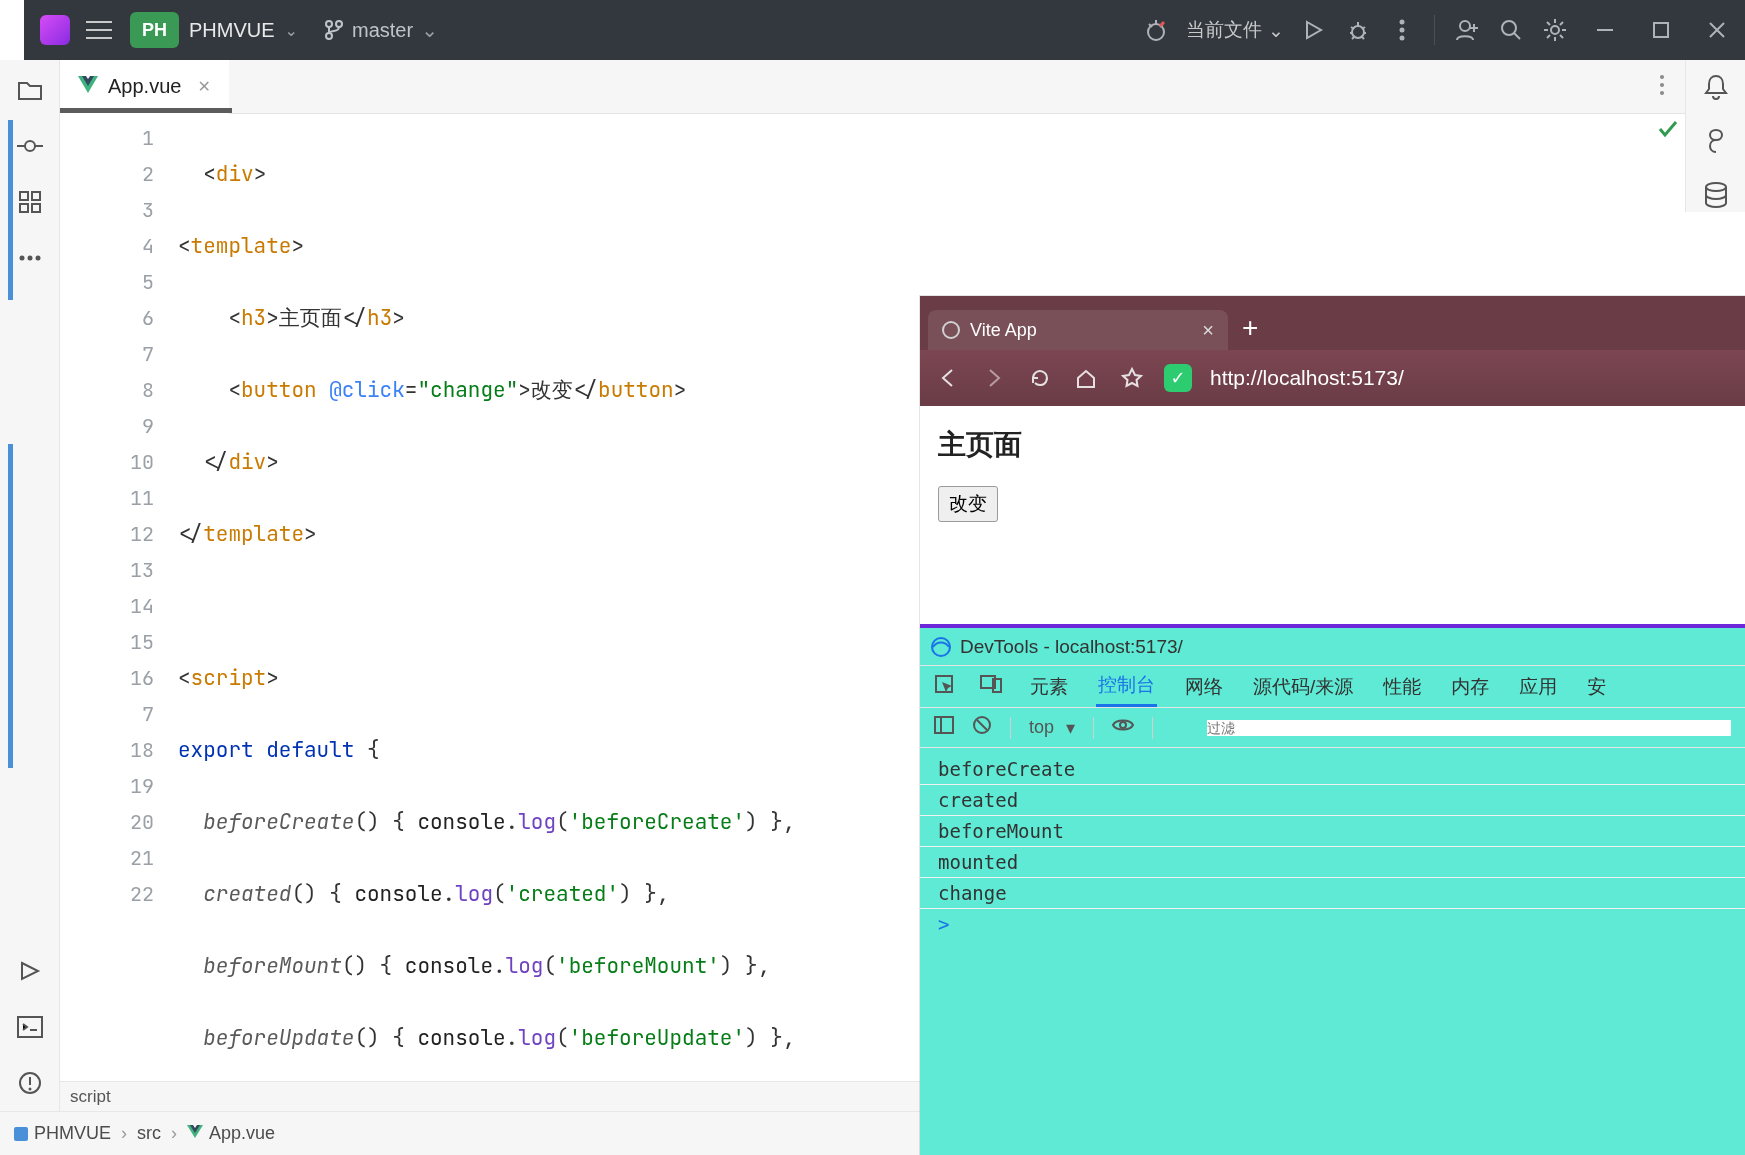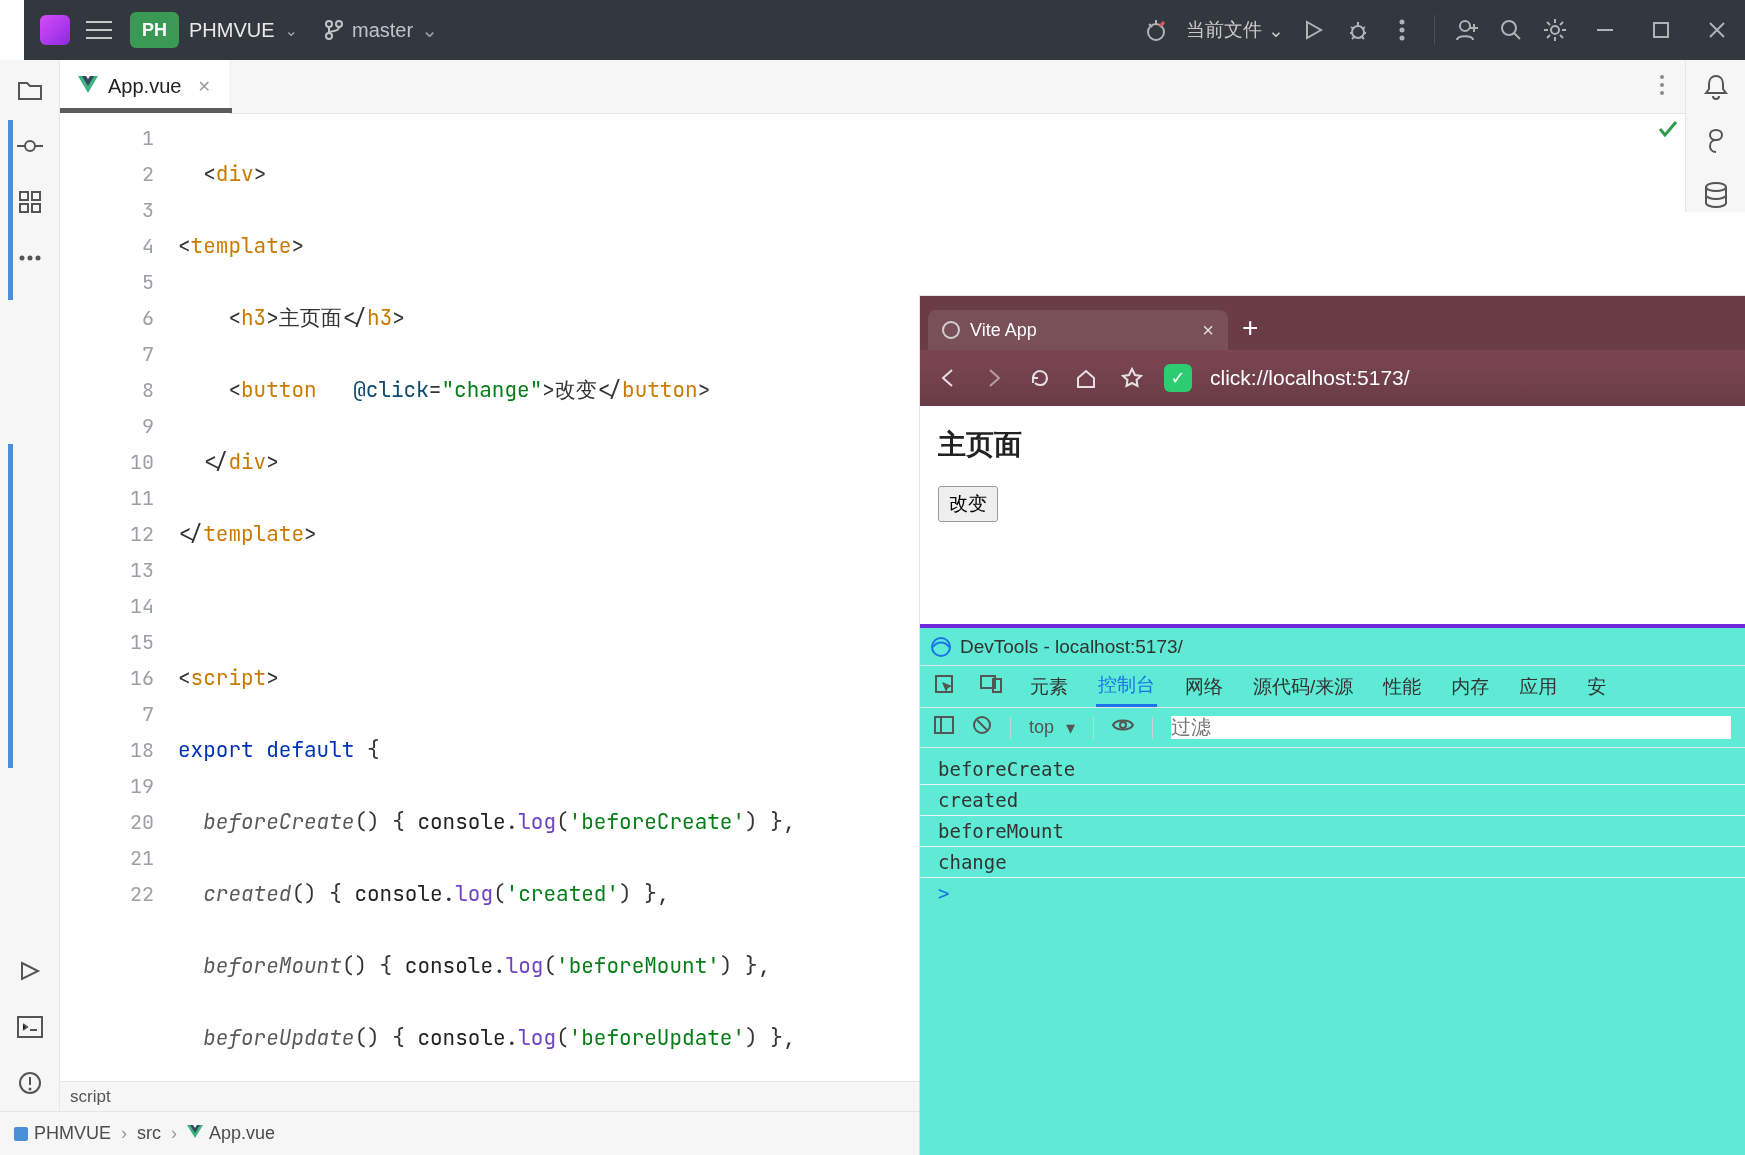--- a/index.html
+++ b/index.html
@@ -117,21 +117,21 @@
 .code {
   position:absolute; top:0; left:118px; right:0; bottom:30px;
   font-family: "JetBrains Mono", Consolas, monospace;
   font-size: 21px; line-height: 36px;
   padding-top: 6px;
   white-space: pre;
   color:#333;
 }
 .code .row { height:36px; }
 .tok-tag { color:#c97a00; }
-.tok-attr { color:#0c4a6e;margin-left:24px; }
+.tok-attr { color:#3b82f6; }
 .tok-str { color:#067d17; }
 .tok-kw { color:#0033b3; }
 .tok-it { font-style: italic; color:#5a5a5a; }
 .tok-fn { color:#6f42c1; }
 .tok-obj { color:#222; }
 .tok-txt { color:#333; }
 .tok-punc { color:#333; }
 .tok-ang { color:#333; }
 
 
@@ -231,21 +231,21 @@
 .dt .dt-tabs .tabi { padding:6px 2px; }
 .dt .dt-tabs .active { color:#1a73e8; border-bottom:3px solid #1a73e8; }
 
 .dt .dt-toolbar {
   height:40px; display:flex; align-items:center; gap:18px;
   padding:0 14px; border-bottom:1px solid #e5e5e5; color:#555;
   font-size:18px;
 }
 .dt .dt-toolbar .scope-dd { display:flex; align-items:center; gap:12px;}
 .dt .dt-toolbar .filter {
-  flex:1; border:none; outline:none; font-size:20px; color:#999;
+  flex:1; border:none; outline:none; font-size:14px; color:#999;margin-left:36px;
 }
 .dt .dt-toolbar .sep-v { width:1px; height:22px; background:#d0d0d0;}
 
 .dt .console {
   flex:1; padding:6px 0; font-family: Consolas, monospace; font-size:19px; color:#333;
 }
 .dt .console .cline { padding:4px 18px; border-bottom:1px solid #f1f1f1;}
 .dt .console .prompt { color:#1a73e8; padding:4px 18px; }
 
 
@@ -551,21 +551,21 @@
         <svg width="22" height="22">
           <path d="M3 11l8-7 8 7v9H3z" fill="none" stroke="#e6e0e2" stroke-width="2"></path>
         </svg>
       </div>
     <div class="nav-ico">
         <svg width="22" height="22">
           <path d="M11 2l3 6 6 1-4.5 4 1 6-5.5-3-5.5 3 1-6L2 9l6-1z" fill="none" stroke="#e6e0e2" stroke-width="2"></path>
         </svg>
       </div>
     <div class="shield">✓</div>
-    <div class="url">click://localhost:5173/</div>
+    <div class="url">http://localhost:5173/</div>
   </div>
 
   <div class="page">
     <h3>主页面</h3>
     <button>改变</button>
   </div>
 
   <div class="dt">
     <div class="dt-title">
       <span class="ie">
@@ -613,17 +613,18 @@
             <path d="M1 8c3-6 17-6 20 0-3 6-17 6-20 0z" fill="none" stroke="#555" stroke-width="2"></path>
             <circle cx="11" cy="8" r="3" fill="none" stroke="#555" stroke-width="2"></circle>
           </svg></span>
       <span class="sep-v"></span>
       <input class="filter" placeholder="过滤" style="">
     </div>
     <div class="console">
       <div class="cline">beforeCreate</div>
       <div class="cline">created</div>
       <div class="cline">beforeMount</div>
+      <div class="cline">mounted</div>
       <div class="cline">change</div>
       <div class="prompt">&gt;</div>
     </div>
   </div>
 </div>
 
 </body></html>

